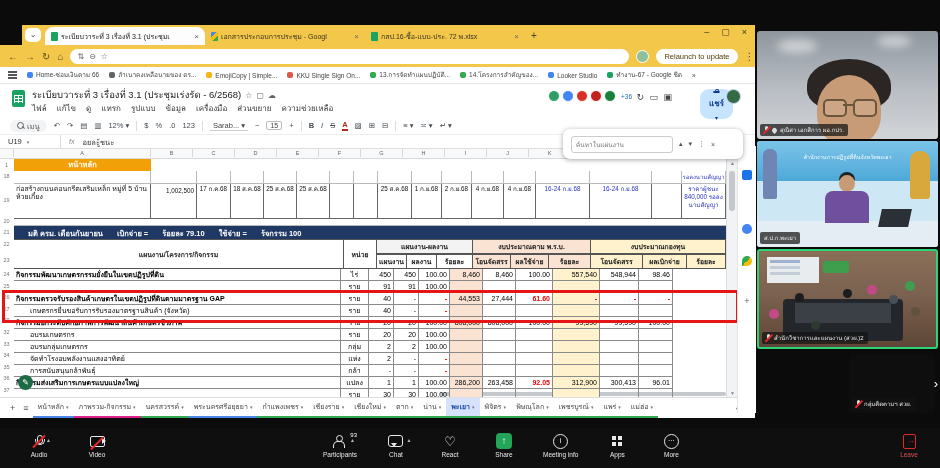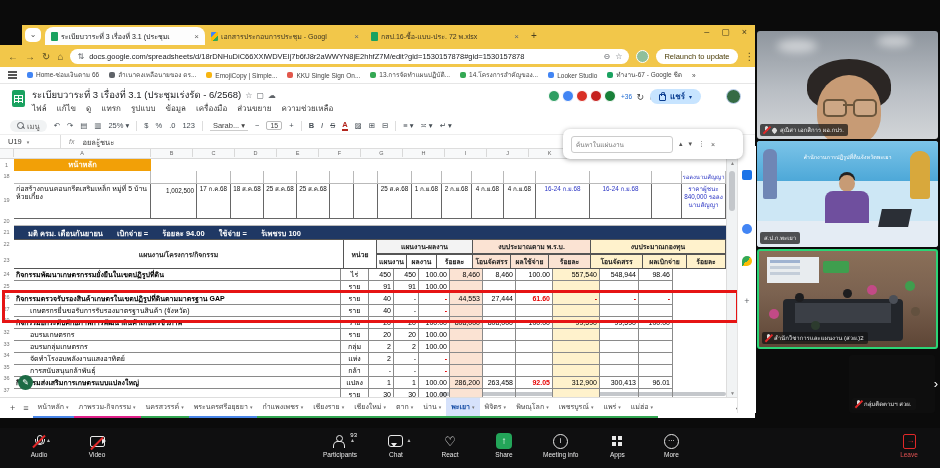--- a/index.html
+++ b/index.html
@@ -39,22 +39,22 @@
   #sheetslogo{position:absolute;left:12px;top:6px;width:13px;height:17px;background:#1aa260;border-radius:2px;}
   #sheetslogo:after{content:"";position:absolute;left:2px;top:5px;width:9px;height:8px;
     background:linear-gradient(#fff 1px,transparent 1px) 0 0/100% 3px,linear-gradient(90deg,#fff 1px,transparent 1px) 0 0/4px 100%;}
   #doctitle{position:absolute;left:32px;top:3px;font-size:9.5px;color:#202124;}
   .titleic{font-size:8px;color:#5f6368;margin-left:4px;}
   #menubar{position:absolute;left:32px;top:18px;display:flex;gap:10px;font-size:8px;color:#333;}
   #collab{position:absolute;right:120px;top:6px;display:flex;align-items:center;gap:2px;}
   .av{width:10px;height:10px;border-radius:50%;border:1px solid #fff;}
   #collab .ovf{font-size:6.5px;color:#1967d2;margin:0 3px;}
   .hdric{font-size:9px;color:#444;margin:0 3px;}
-  #sharepill{position:absolute;right:54px;top:5px;height:15px;background:#c7e4ff;border-radius:9px;
-    display:flex;align-items:center;gap:4px;padding:0 9px;font-size:8px;color:#0b3e91;font-weight:bold;}
+  #sharepill{position:absolute;right:22px;top:5px;height:30px;background:#c7e4ff;border-radius:9px;
+    display:flex;align-items:center;gap:4px;padding:0 9px;font-size:8px;color:#0b3e91;font-weight:bold;flex-direction:column;}
   .lock{width:5px;height:5px;border:1px solid #0b3e91;border-radius:1px;position:relative;margin-top:2px;}
   .lock:before{content:"";position:absolute;left:0.5px;top:-3px;width:2.5px;height:3px;border:1px solid #0b3e91;
     border-bottom:none;border-radius:3px 3px 0 0;}
   #profileav{position:absolute;right:14px;top:5px;width:13px;height:13px;border-radius:50%;background:#356b44;border:1.5px solid #c5d6f5;}
   #toolbar{height:17px;background:#fff;display:flex;align-items:center;gap:7px;padding-left:10px;
     border-bottom:1px solid #eee;font-size:7.5px;color:#444;}
   #menusearch{display:flex;align-items:center;gap:3px;background:#f1f3f4;border-radius:8px;height:12px;padding:0 7px;color:#555;}
   .mag{width:5px;height:5px;border:1px solid #5f6368;border-radius:50%;position:relative;}
   .mag:after{content:"";position:absolute;left:4px;top:4px;width:3px;height:1px;background:#5f6368;transform:rotate(45deg);}
   .tbsep{width:1px;height:10px;background:#ddd;}
@@ -222,21 +222,20 @@
           <span>×</span>
         </div>
     </div>
     <div id="urlbar">
       <span class="navic">←</span>
       <span class="navic">→</span>
       <span class="navic">↻</span>
       <span class="navic">⌂</span>
       <div id="urlpill">
         <span class="pillic">⇅</span>
-        <span id="urltext">docs.google.com/spreadsheets/d/18rDNHuDiC66XXlWDVEIj7b6fJ8r2aWWYN8jE2hhfZ7M/edit?gid=1530157878#gid=1530157878</span>
         <span class="pillic">⊖</span>
         <span class="pillic">☆</span>
       </div>
       <span id="extavatar"></span>
       <div id="relaunch">Relaunch to update</div>
       <span class="navic">⋮</span>
     </div>
     <div id="bookmarksbar">
       <div id="appsgrid"></div>
     <div class="bm">
@@ -309,21 +308,21 @@
     </div>
     <div id="toolbar">
       <div id="menusearch">
           <span class="mag"></span>
           <span>เมนู</span>
         </div>
       <span class="tbi">↶</span>
       <span class="tbi">↷</span>
       <span class="tbi">▤</span>
       <span class="tbi">▥</span>
-      <span class="tbi"><span>25%</span> ▾</span>
+      <span class="tbi"><span>12%</span> ▾</span>
       <span class="tbsep"></span>
       <span class="tbi">$</span>
       <span class="tbi">%</span>
       <span class="tbi">.0</span>
       <span class="tbi">123</span>
       <span class="tbsep"></span>
       <span id="fontbox"><span>Sarab...</span> ▾</span>
       <span class="tbi">−</span>
       <span id="sizebox">15</span>
       <span class="tbi">+</span>
@@ -364,23 +363,23 @@
         <div class="colh" style="left: 571px; width: 41px;">L</div>
         <div class="colh" style="left: 613px; width: 41px;">M</div>
         <div class="colh" style="left: 655px; width: 41px;">N</div>
         <div class="colh" style="left: 697px; width: 41px;">O</div>
       </div>
     <div id="grid">
       <div id="bannerhome">หน้าหลัก</div>
       <div id="navyrow" style="background: rgb(31, 56, 100);">
           <span class="kpi">มติ ครม. เดือนกันยายน</span>
           <span class="kpi">เบิกจ่าย =</span>
-          <span class="kpi">ร้อยละ 94.00</span>
+          <span class="kpi">ร้อยละ 79.10</span>
           <span class="kpi">ใช้จ่าย =</span>
-          <span class="kpi">ร้เพชรบ 100</span>
+          <span class="kpi">ร้จกรรม 100</span>
         </div>
       <div id="redbox" style="border-color: rgb(230, 20, 20);"></div>
       <div id="editpencil">✎</div>
       <div id="vscroll">
         <span class="arr" style="top:1px">▲</span>
         <div class="thumb"></div>
         <span class="arr" style="bottom:1px">▼</span>
       </div>
       <div id="hscroll"></div>
     <div class="gutter-num" style="top: 3px;">1</div>

